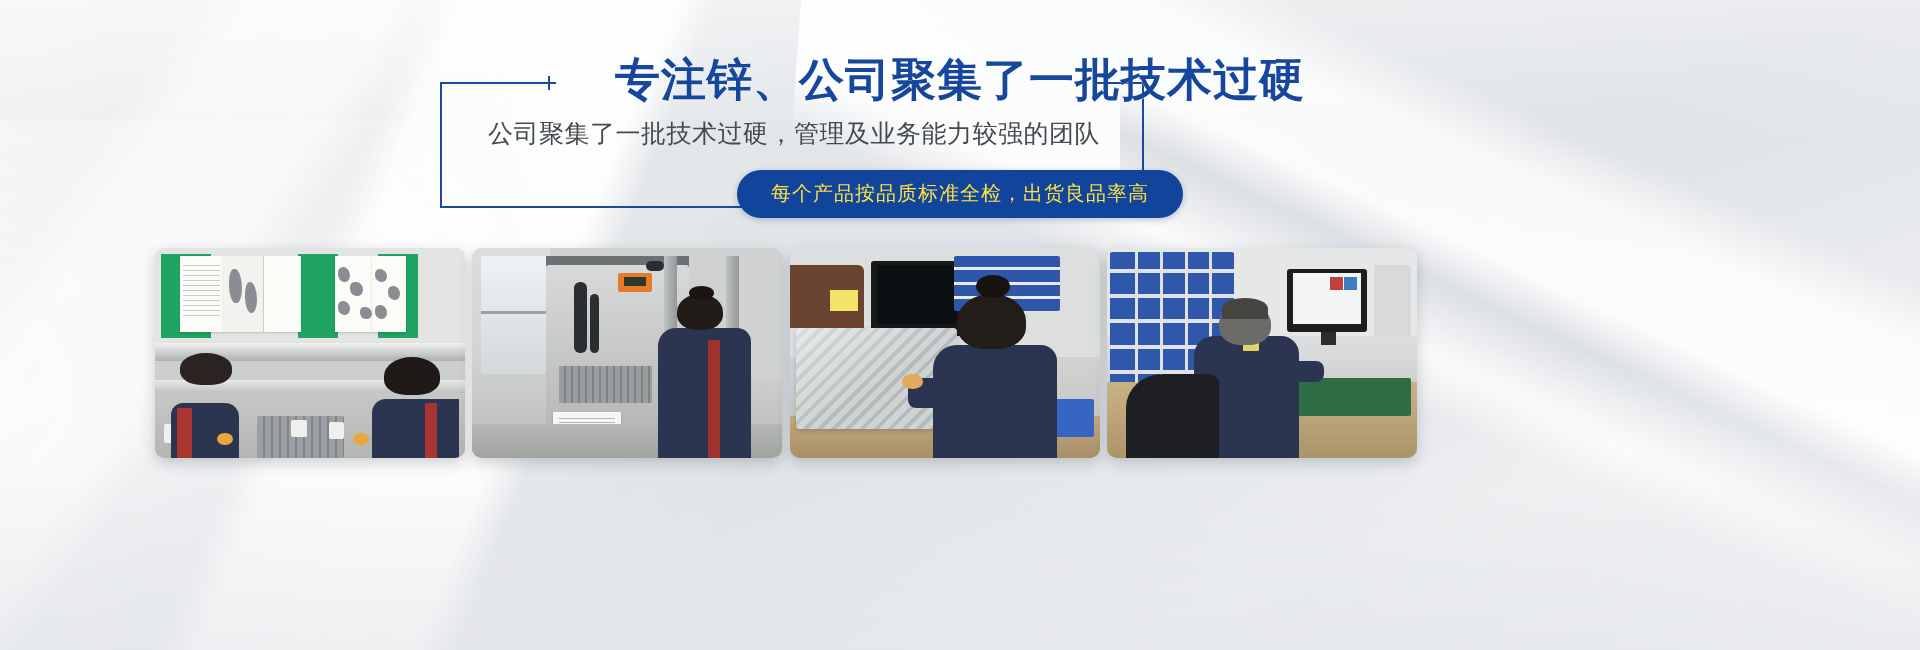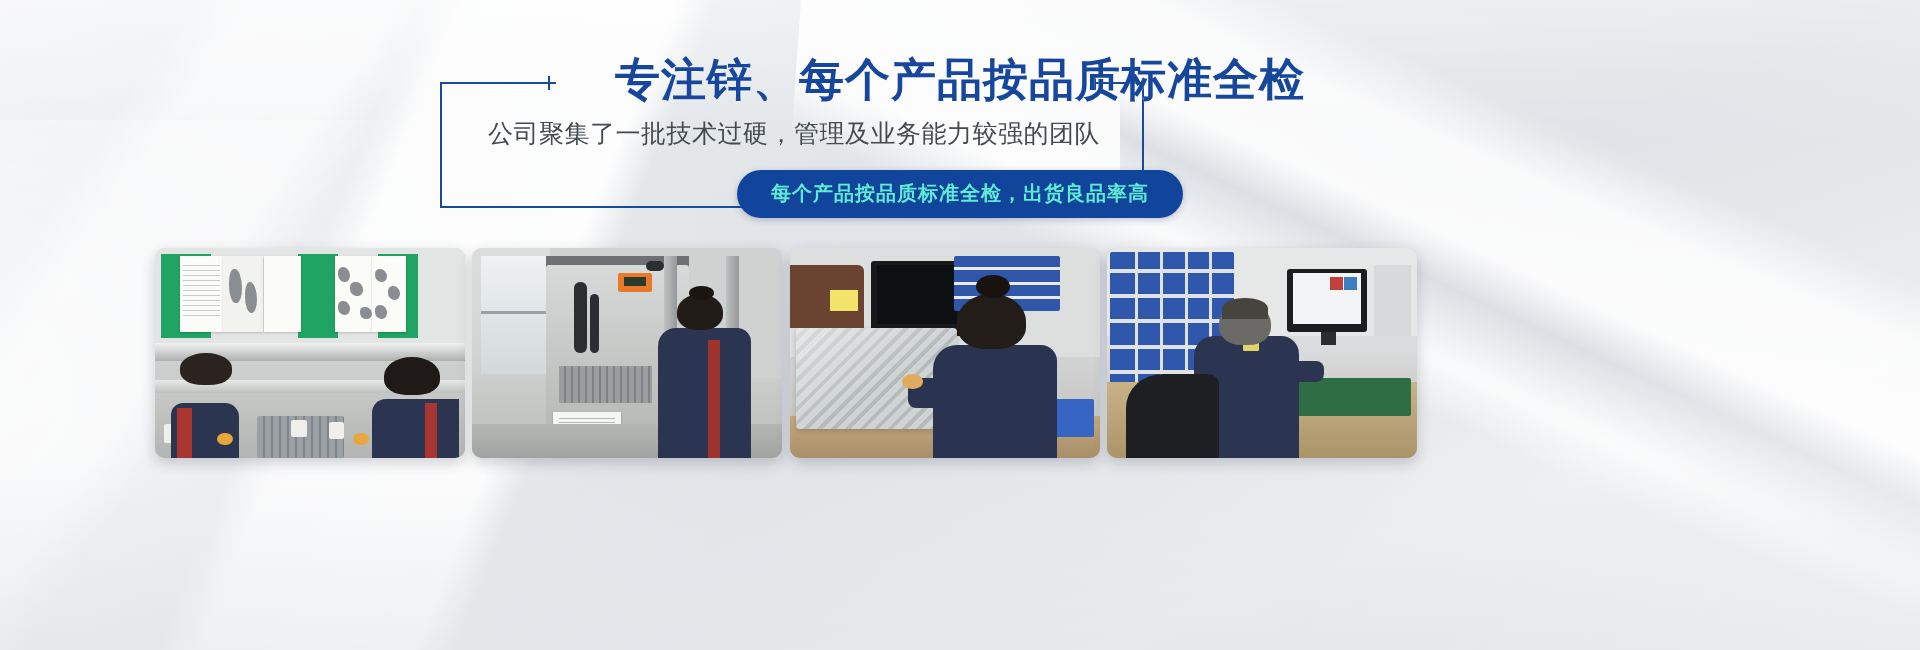--- a/index.html
+++ b/index.html
@@ -63,22 +63,22 @@
     font-size:45px;font-weight:bold;color:#16479d;letter-spacing:1px;
     line-height:56px;white-space:nowrap;
     text-shadow:0 1px 0 rgba(255,255,255,.5);
   }
   .subtitle{
     position:absolute;left:0;top:62px;width:1588px;text-align:center;
     font-size:25px;color:#444a50;letter-spacing:.5px;line-height:38px;white-space:nowrap;
   }
   .pill{
     position:absolute;left:50%;top:118px;transform:translateX(-50%);
-    background:#11449b;color:#5eead4;border-radius:26px;
-    padding:10px 34px 11px;font-size:20px;font-weight:bold;letter-spacing:1px;
+    background:#11449b;color:#fde047;border-radius:26px;
+    padding:10px 34px 11px;font-size:20px;font-weight:normal;letter-spacing:1px;
     white-space:nowrap;box-shadow:0 2px 6px rgba(12,47,110,.25);
   }
 
   
   .strip{position:absolute;left:0;top:248px;width:1920px;height:210px;}
   .photo{
     position:absolute;top:0;width:310px;height:210px;border-radius:10px;overflow:hidden;
     box-shadow:0 5px 14px rgba(40,50,65,.22);background:#c9ccd1;
   }
   .p1{left:155px;} .p2{left:472px;} .p3{left:790px;} .p4{left:1107px;}
@@ -199,21 +199,21 @@
   <div class="sweep sweep-f"></div>
   <div class="vignette"></div>
 
   <div class="head-wrap">
     <div class="frame"></div>
     <div class="frame-top-l"></div>
     <div class="frame-top-r"></div>
     <div class="tick-l"></div>
     <div class="tick-r"></div>
 
-    <div class="title">专注锌、每个产品按品质标准全检</div>
+    <div class="title">专注锌、公司聚集了一批技术过硬</div>
     <div class="subtitle">公司聚集了一批技术过硬，管理及业务能力较强的团队</div>
     <div class="pill">每个产品按品质标准全检，出货良品率高</div>
   </div>
 
   <div class="strip">
 
     <div class="photo p1">
       <div class="scene s1">
         <div class="wall"></div>
         <div class="grn g1"></div>

